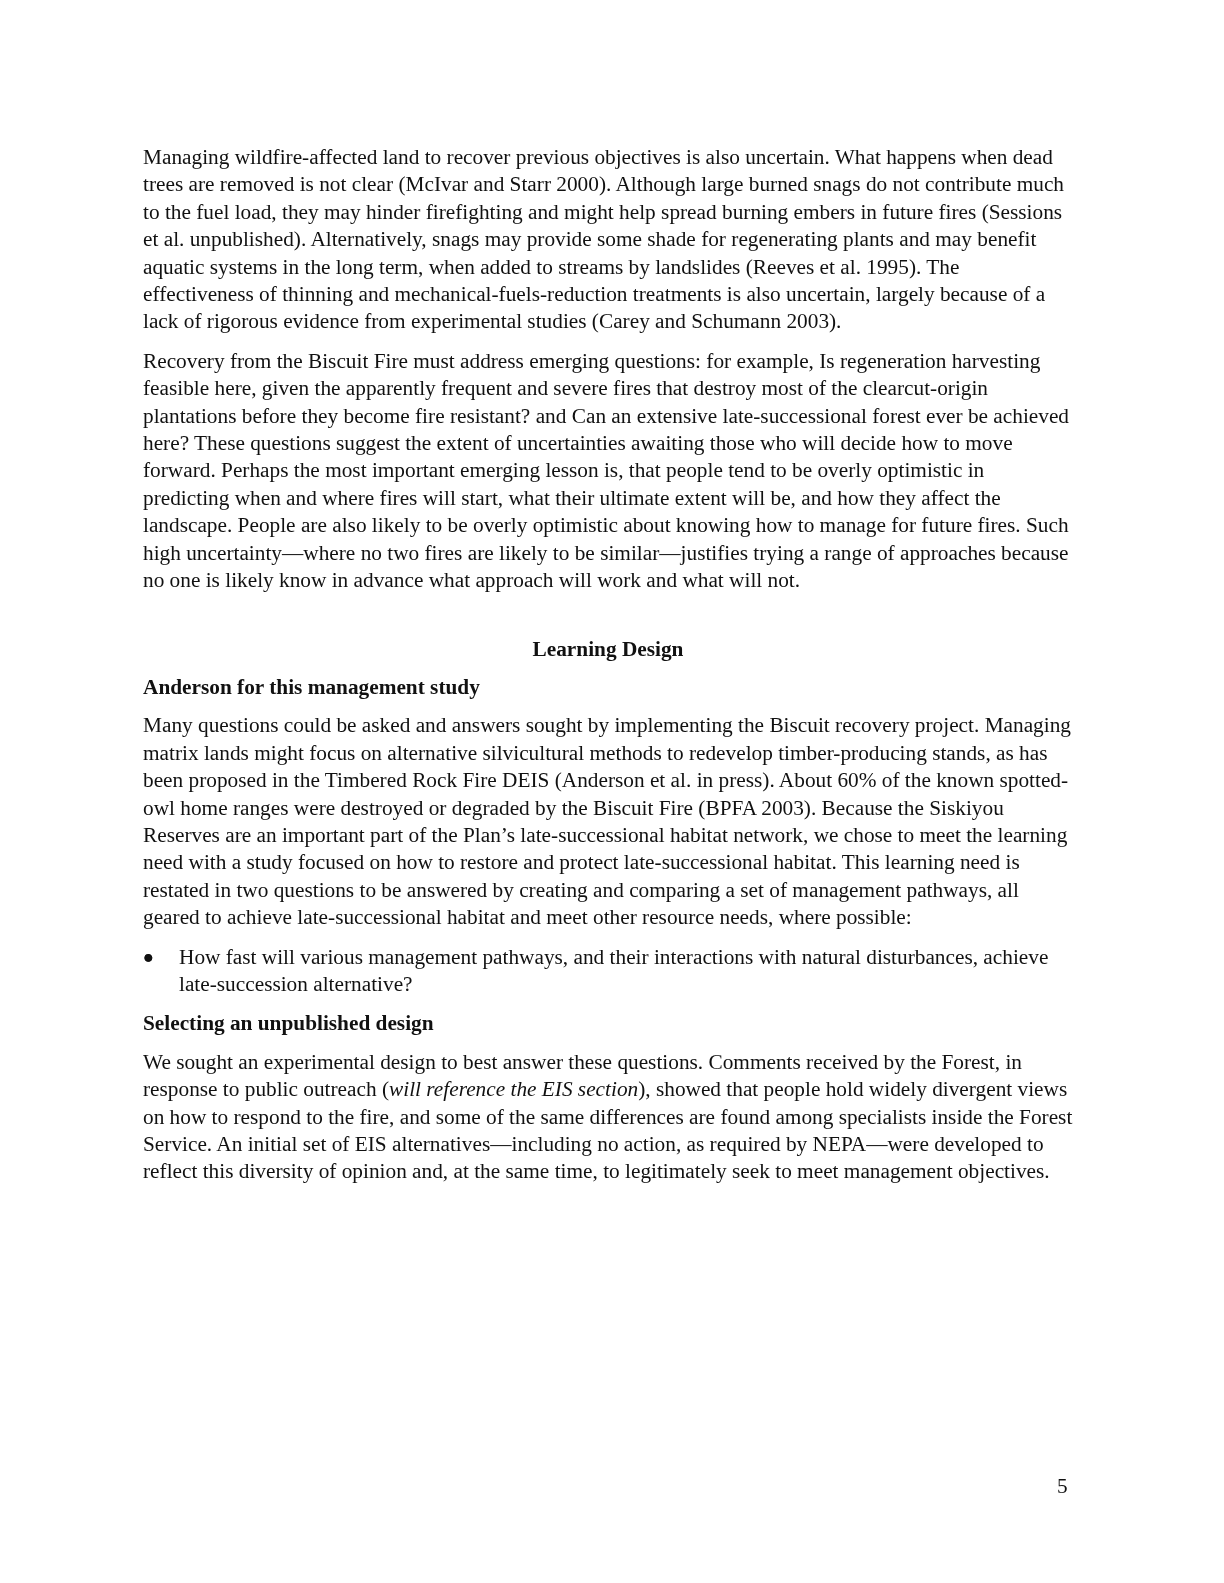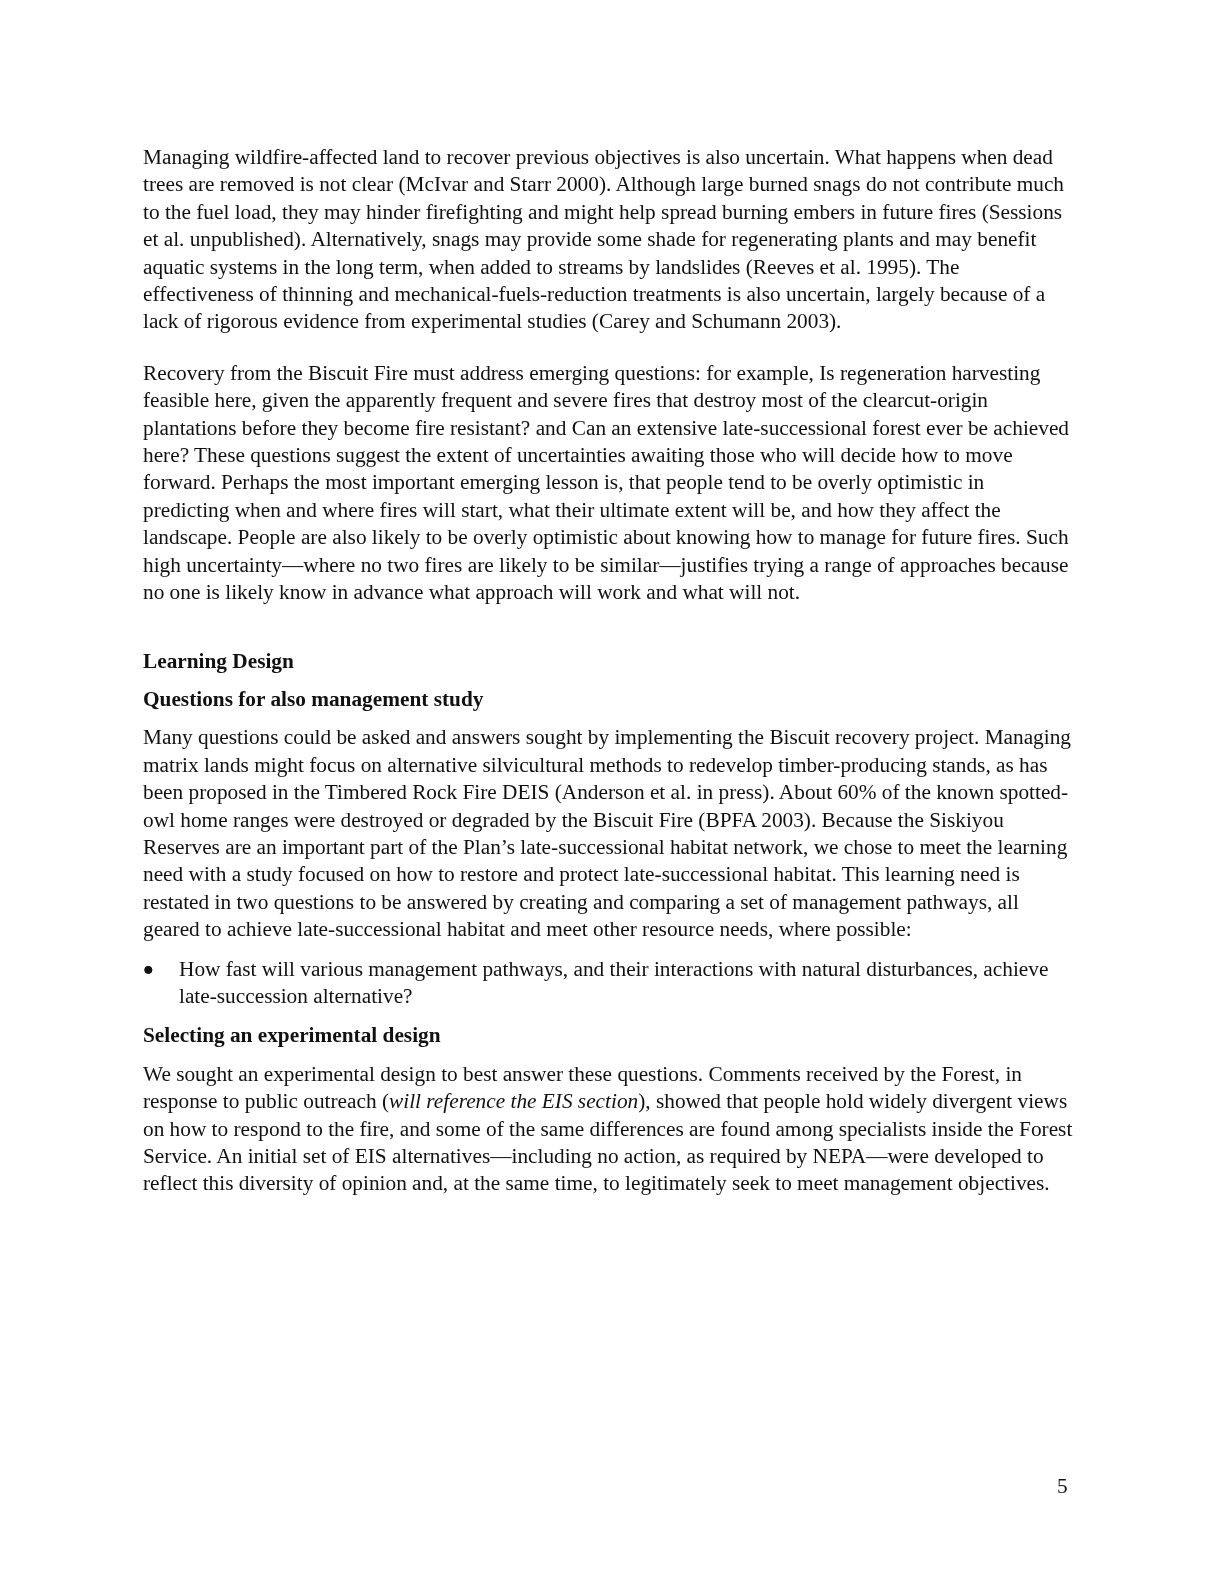--- a/index.html
+++ b/index.html
@@ -20,23 +20,23 @@
       left: 143px;
       top: 144px;
       width: 930px;
       font-size: 21.3px;
       line-height: 27.4px;
     }
     p {
       margin: 0 0 12px 0;
       text-align: left;
     }
-    .p-first { margin-bottom: 24px; }
+    .p-first { margin-bottom: 12px; }
     .section-title {
-      text-align: left;
+      text-align: center;
       font-weight: bold;
       margin: 41px 0 11px 0;
     }
     .subhead {
       font-weight: bold;
       margin: 0 0 11px 0;
     }
     ul.bullets {
       list-style: none;
       margin: 0 0 10px 0;
@@ -65,30 +65,30 @@
   </style>
 </head>
 <body>
 
 <div class="page">
   <p class="p-first">Managing wildfire-affected land to recover previous objectives is also uncertain. What happens when dead trees are removed is not clear (McIvar and Starr 2000). Although large burned snags do not contribute much to the fuel load, they may hinder firefighting and might help spread burning embers in future fires (Sessions et al. unpublished).  Alternatively, snags may provide some shade for regenerating plants and may benefit aquatic systems in the long term, when added to streams by landslides (Reeves et al. 1995). The effectiveness of thinning and mechanical-fuels-reduction treatments is also uncertain, largely because of a lack of rigorous evidence from experimental studies (Carey and Schumann 2003).</p>
   <p>Recovery from the Biscuit Fire must address emerging questions: for example, Is regeneration harvesting feasible here, given the apparently frequent and severe fires that destroy most of the clearcut-origin plantations before they become fire resistant? and Can an extensive late-successional forest ever be achieved here?  These questions suggest the extent of uncertainties awaiting those who will decide how to move forward.  Perhaps the most important emerging lesson is, that people tend to be overly optimistic in predicting when and where fires will start, what their ultimate extent will be, and how they affect the landscape.  People are also likely to be overly optimistic about knowing how to manage for future fires.  Such high uncertainty—where no two fires are likely to be similar—justifies trying a range of approaches because no one is likely know in advance what approach will work and what will not.</p>
 
   <div class="section-title">Learning Design</div>
 
-  <div class="subhead">Questions for also management study</div>
+  <div class="subhead">Anderson for this management study</div>
   <p>Many questions could be asked and answers sought by implementing the Biscuit recovery project.  Managing matrix lands might focus on alternative silvicultural methods to redevelop timber-producing stands, as has been proposed in the Timbered Rock Fire DEIS (Anderson et al. in press).  About 60% of the known spotted-owl home ranges were destroyed or degraded by the Biscuit Fire (BPFA 2003).   Because the Siskiyou Reserves are an important part of the Plan’s late-successional habitat network, we chose to meet the learning need with a study focused on how to restore and protect late-successional habitat. This learning need is restated in two questions to be answered by creating and comparing a set of management pathways, all geared to achieve late-successional habitat and meet other resource needs, where possible:</p>
 
   <ul class="bullets">
     <li>
       <span class="bullet">●</span>
     </li>
     <li>
       <span class="bullet">●</span>
       <span>How fast will various management pathways, and their interactions with natural disturbances, achieve late-succession alternative?</span>
     </li>
   </ul>
 
-  <div class="subhead">Selecting an experimental design</div>
+  <div class="subhead">Selecting an unpublished design</div>
   <p><span>We sought an experimental design to best answer these questions.  Comments received by the Forest, in response to public outreach (</span><em>will reference the EIS section</em><span>), showed that people hold widely divergent views on how to respond to the fire, and some of the same differences are found among specialists inside the Forest Service.  An initial set of EIS alternatives—including no action, as required by NEPA—were developed to reflect this diversity of opinion and, at the same time, to legitimately seek to meet management objectives.</span></p>
 </div>
 
 <div class="page-number">5</div>
 
 </body></html>

